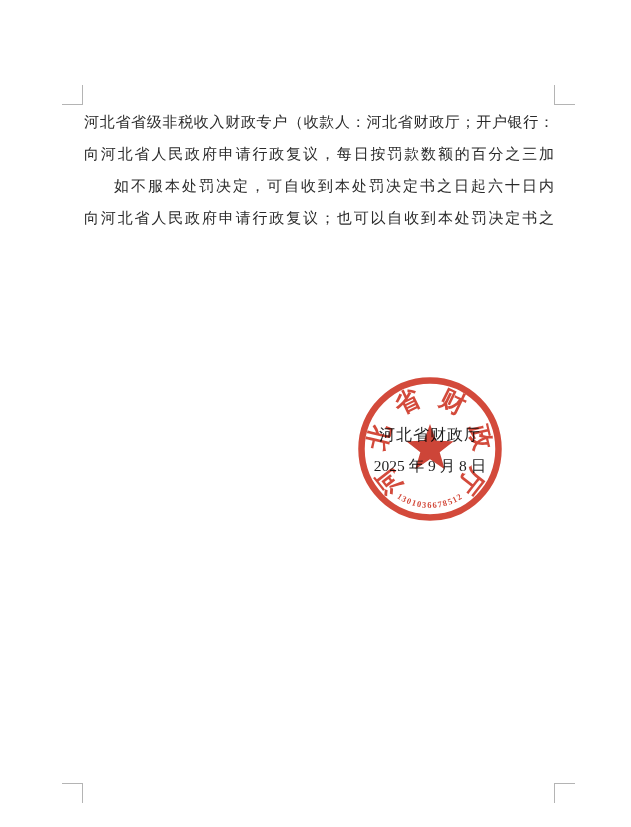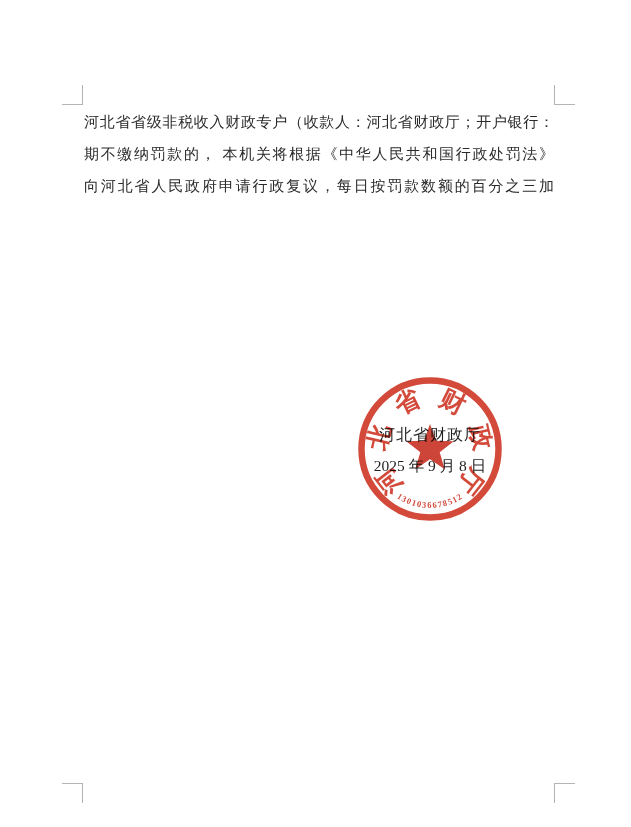--- a/index.html
+++ b/index.html
@@ -89,22 +89,23 @@
 
 <div class="page">
 
   <div class="crop tl"></div>
   <div class="crop tr"></div>
   <div class="crop bl"></div>
   <div class="crop br"></div>
 
   <div class="body-text">
     <div class="line just">河北省省级非税收入财政专户（收款人：河北省财政厅；开户银行：</div>
-    <div class="line just">期不缴纳罚款的， 本机关将根据《中华人民共和国行政处罚法》</div>
     <div class="line just">向河北省人民政府申请行政复议，每日按罚款数额的百分之三加</div>
+    <div class="line just indent">如不服本处罚决定，可自收到本处罚决定书之日起六十日内</div>
+    <div class="line just">向河北省人民政府申请行政复议；也可以自收到本处罚决定书之</div>
   </div>
 
   <div class="signature">
     <div class="sig-name">河北省财政厅</div>
     <div class="sig-date">2025 年 9 月 8 日</div>
   </div>
 
   <svg class="seal" viewBox="-80 -80 160 160" xmlns="http://www.w3.org/2000/svg">
     <defs>
       <path id="sealBottomArc" d="M -33,48.9 A 59,59 0 0 0 33,48.9"></path>

